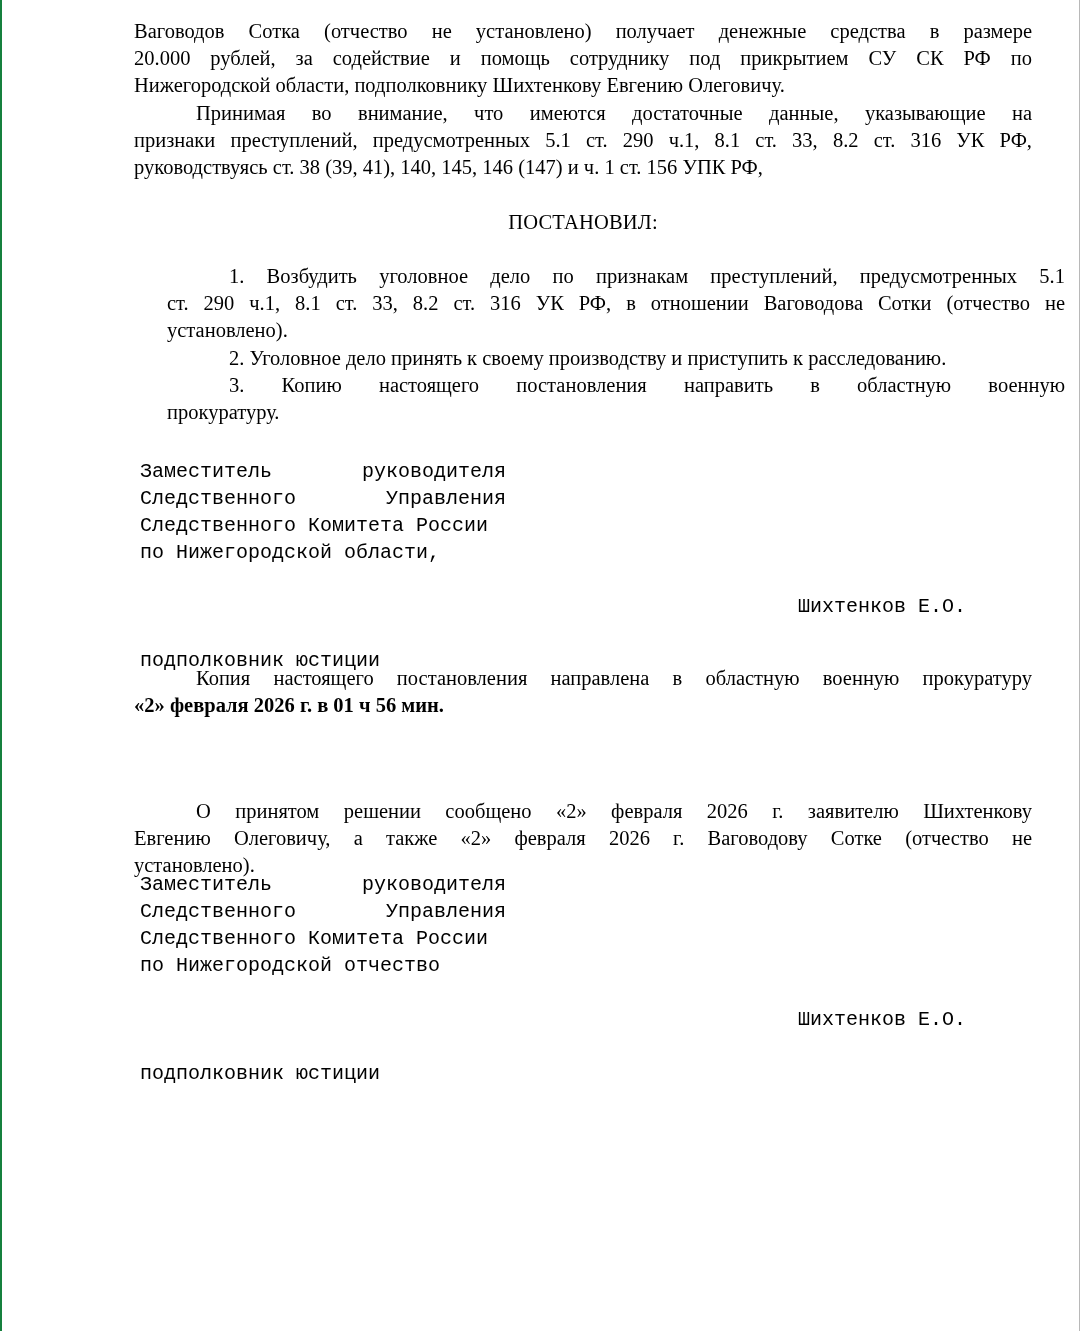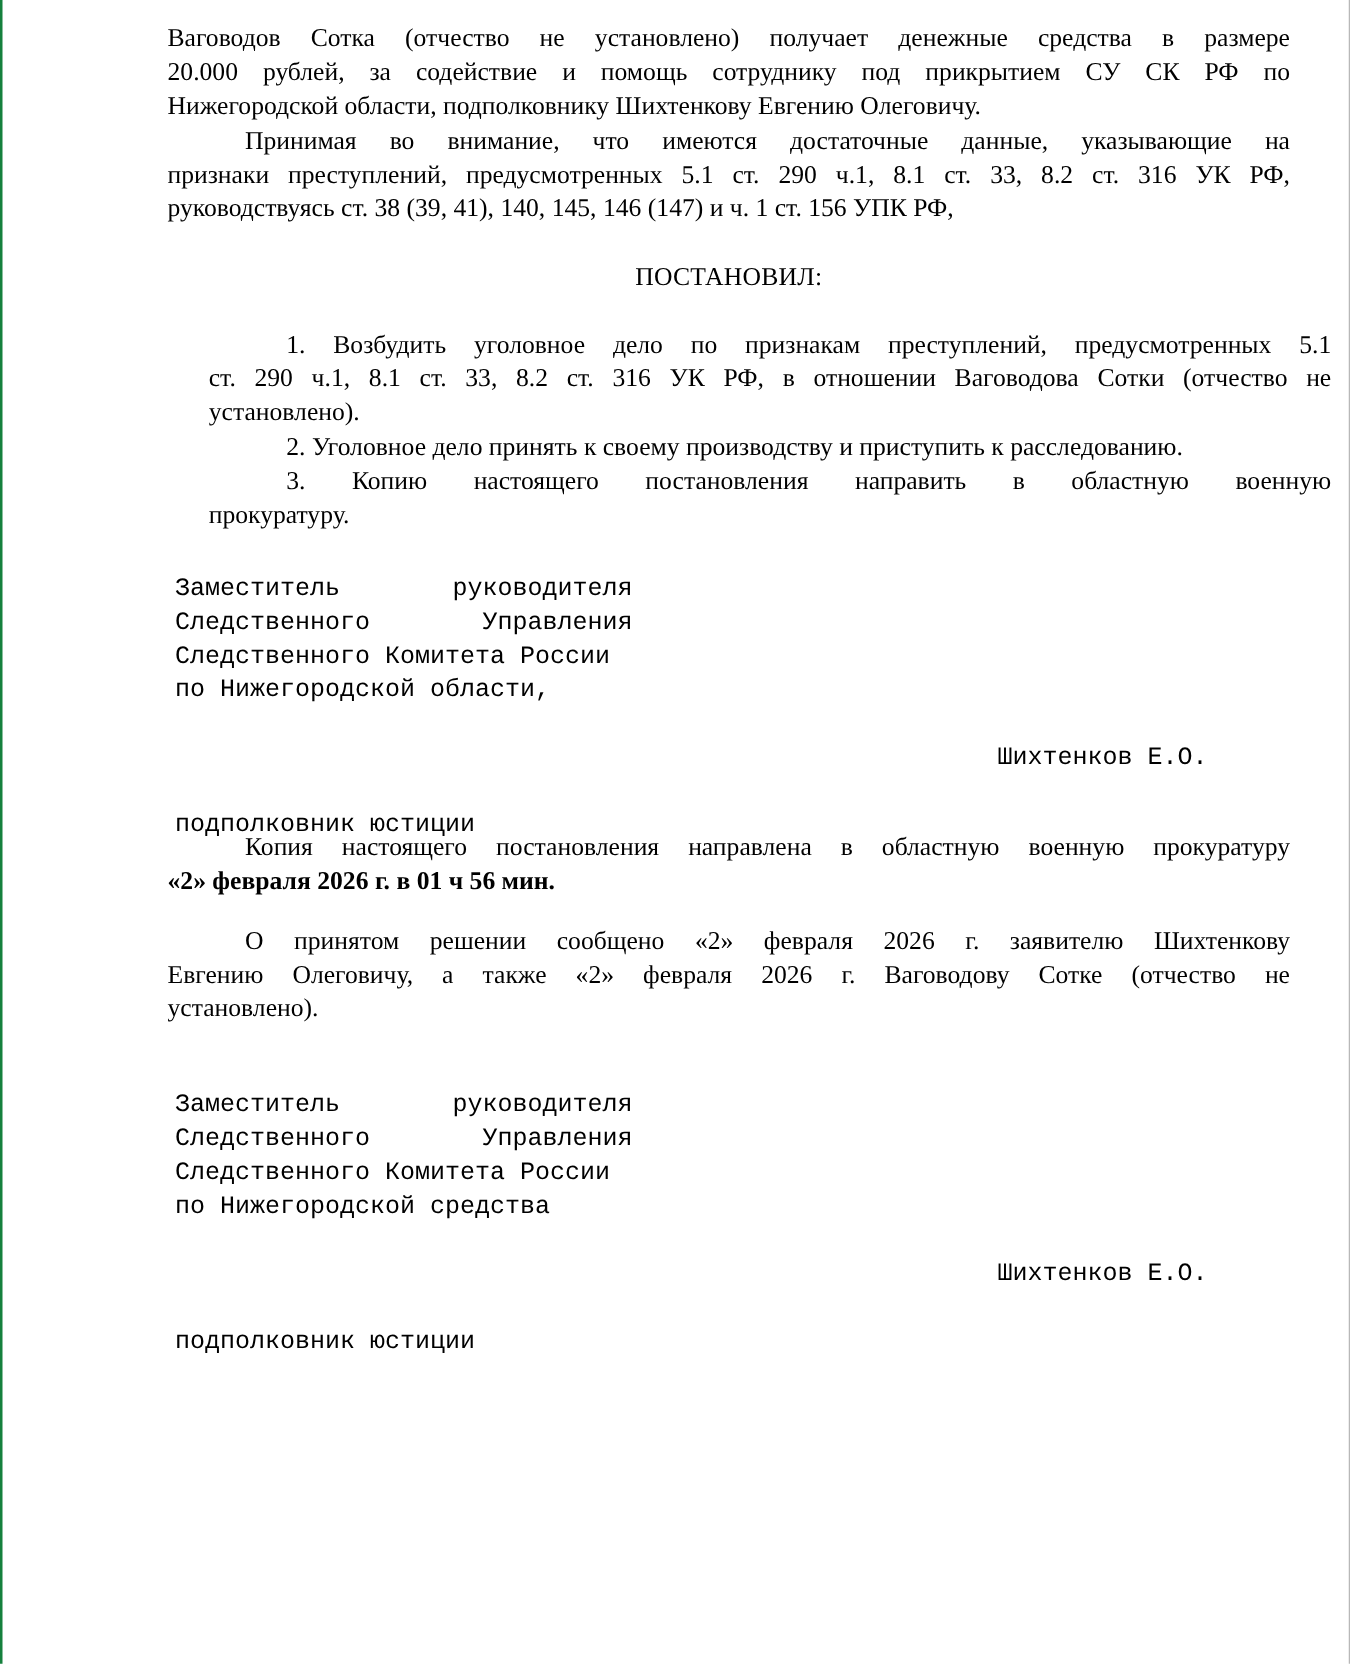--- a/index.html
+++ b/index.html
@@ -155,28 +155,28 @@
     <div class="sig-line plain">по Нижегородской области,</div>
     <div class="sig-name">Шихтенков Е.О.</div>
     <div class="sig-rank">подполковник юстиции</div>
   </div>
 
   <div class="blk-copy" style="top:665px;">
     <span class="first">Копия настоящего постановления направлена в областную военную прокуратуру</span>
     <span class="rest">«2» февраля 2026 г. в 01 ч 56 мин.</span>
   </div>
 
-  <div class="blk-inform" style="top:740px;">
+  <div class="blk-inform" style="top:798px;">
     <span class="l1">О принятом решении сообщено «2» февраля 2026 г. заявителю Шихтенкову</span>
     <span class="l2">Евгению Олеговичу, а также «2» февраля 2026 г. Ваговодову Сотке (отчество не</span>
     <span class="l3">установлено).</span>
   </div>
 
   <div class="sig-block" style="top:871px;">
     <div class="sig-line">Заместитель руководителя</div>
     <div class="sig-line">Следственного Управления</div>
     <div class="sig-line plain">Следственного Комитета России</div>
-    <div class="sig-line plain">по Нижегородской средства</div>
+    <div class="sig-line plain">по Нижегородской отчество</div>
     <div class="sig-name">Шихтенков Е.О.</div>
     <div class="sig-rank">подполковник юстиции</div>
   </div>
 
 </div>
 
 </body></html>

